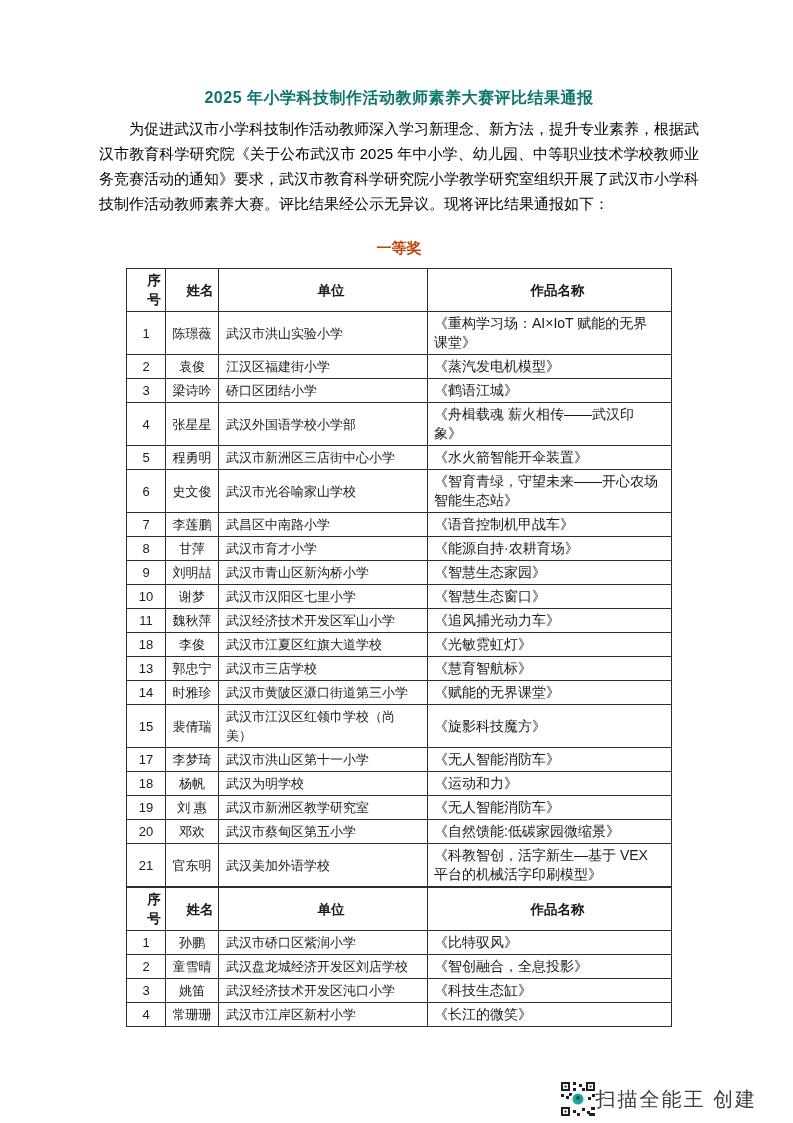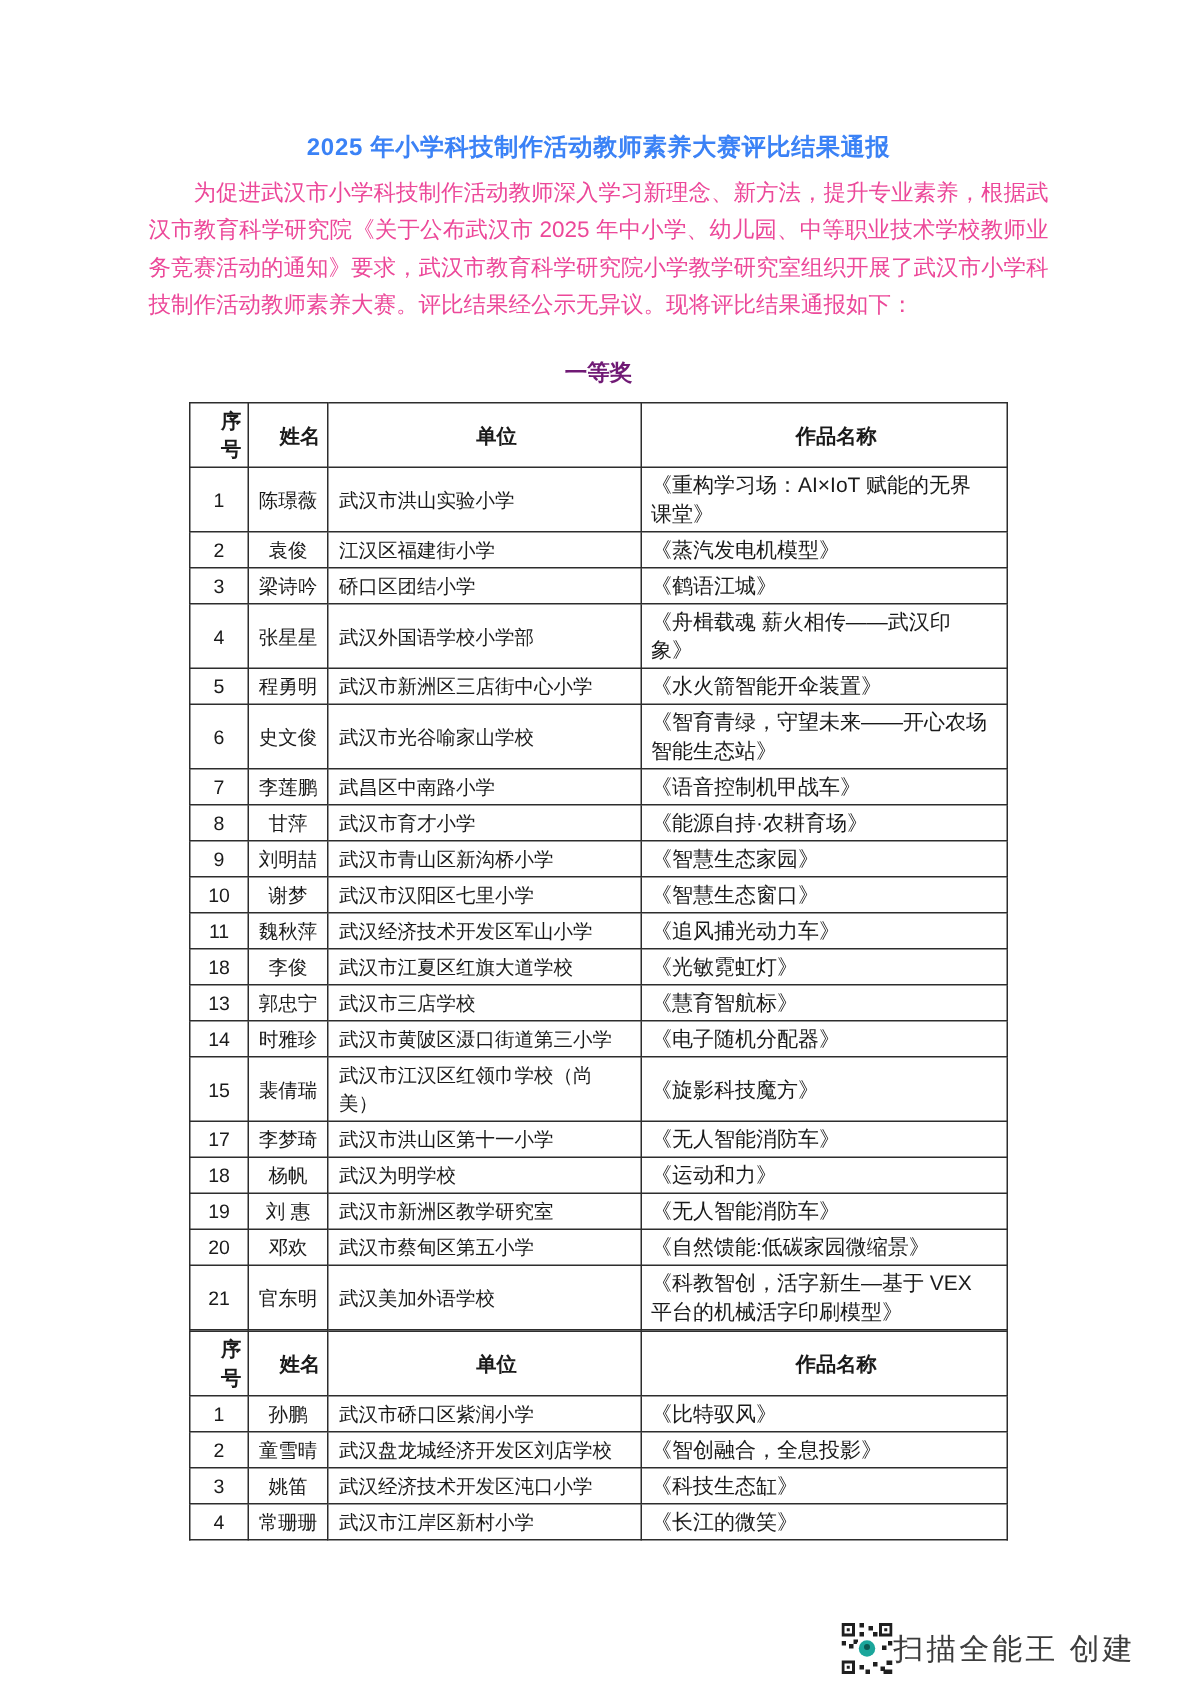--- a/index.html
+++ b/index.html
@@ -19,36 +19,36 @@
     position:absolute;
     left:99px; top:88px;
     width:600px;
   }
   .doc-title {
     font-size:16px;
     font-weight:bold;
     text-align:center;
     letter-spacing:0.5px;
     margin:0 0 7px 0;
-    color:#3b82f6;
+    color:#0f766e;
   }
   .intro {
     font-size:15px;
     line-height:25px;
     text-align:justify;
     text-indent:2em;
     margin:0;
-    color:#ec4899;
+    color:#000000;
   }
   .section-heading {
     font-size:15px;
     font-weight:bold;
     text-align:center;
     margin:23px 0 10px 0;
-    color:#701a75;
+    color:#c2410c;
     font-family:Liberation Serif, serif;
   }
   table.award-table {
     width:545px;
     margin:0 auto;
     border-collapse:collapse;
     table-layout:fixed;
   }
   .award-table col.c1 { width:39px; }
   .award-table col.c2 { width:53px; }
@@ -191,21 +191,21 @@
             <tr>
               <td>13</td>
               <td>郭忠宁</td>
               <td>武汉市三店学校</td>
               <td>《慧育智航标》</td>
             </tr>
             <tr>
               <td>14</td>
               <td>时雅珍</td>
               <td>武汉市黄陂区滠口街道第三小学</td>
-              <td>《电子随机分配器》</td>
+              <td>《赋能的无界课堂》</td>
             </tr>
             <tr>
               <td>15</td>
               <td>裴倩瑞</td>
               <td>武汉市江汉区红领巾学校（尚美）</td>
               <td>《旋影科技魔方》</td>
             </tr>
             <tr>
               <td>17</td>
               <td>李梦琦</td>

